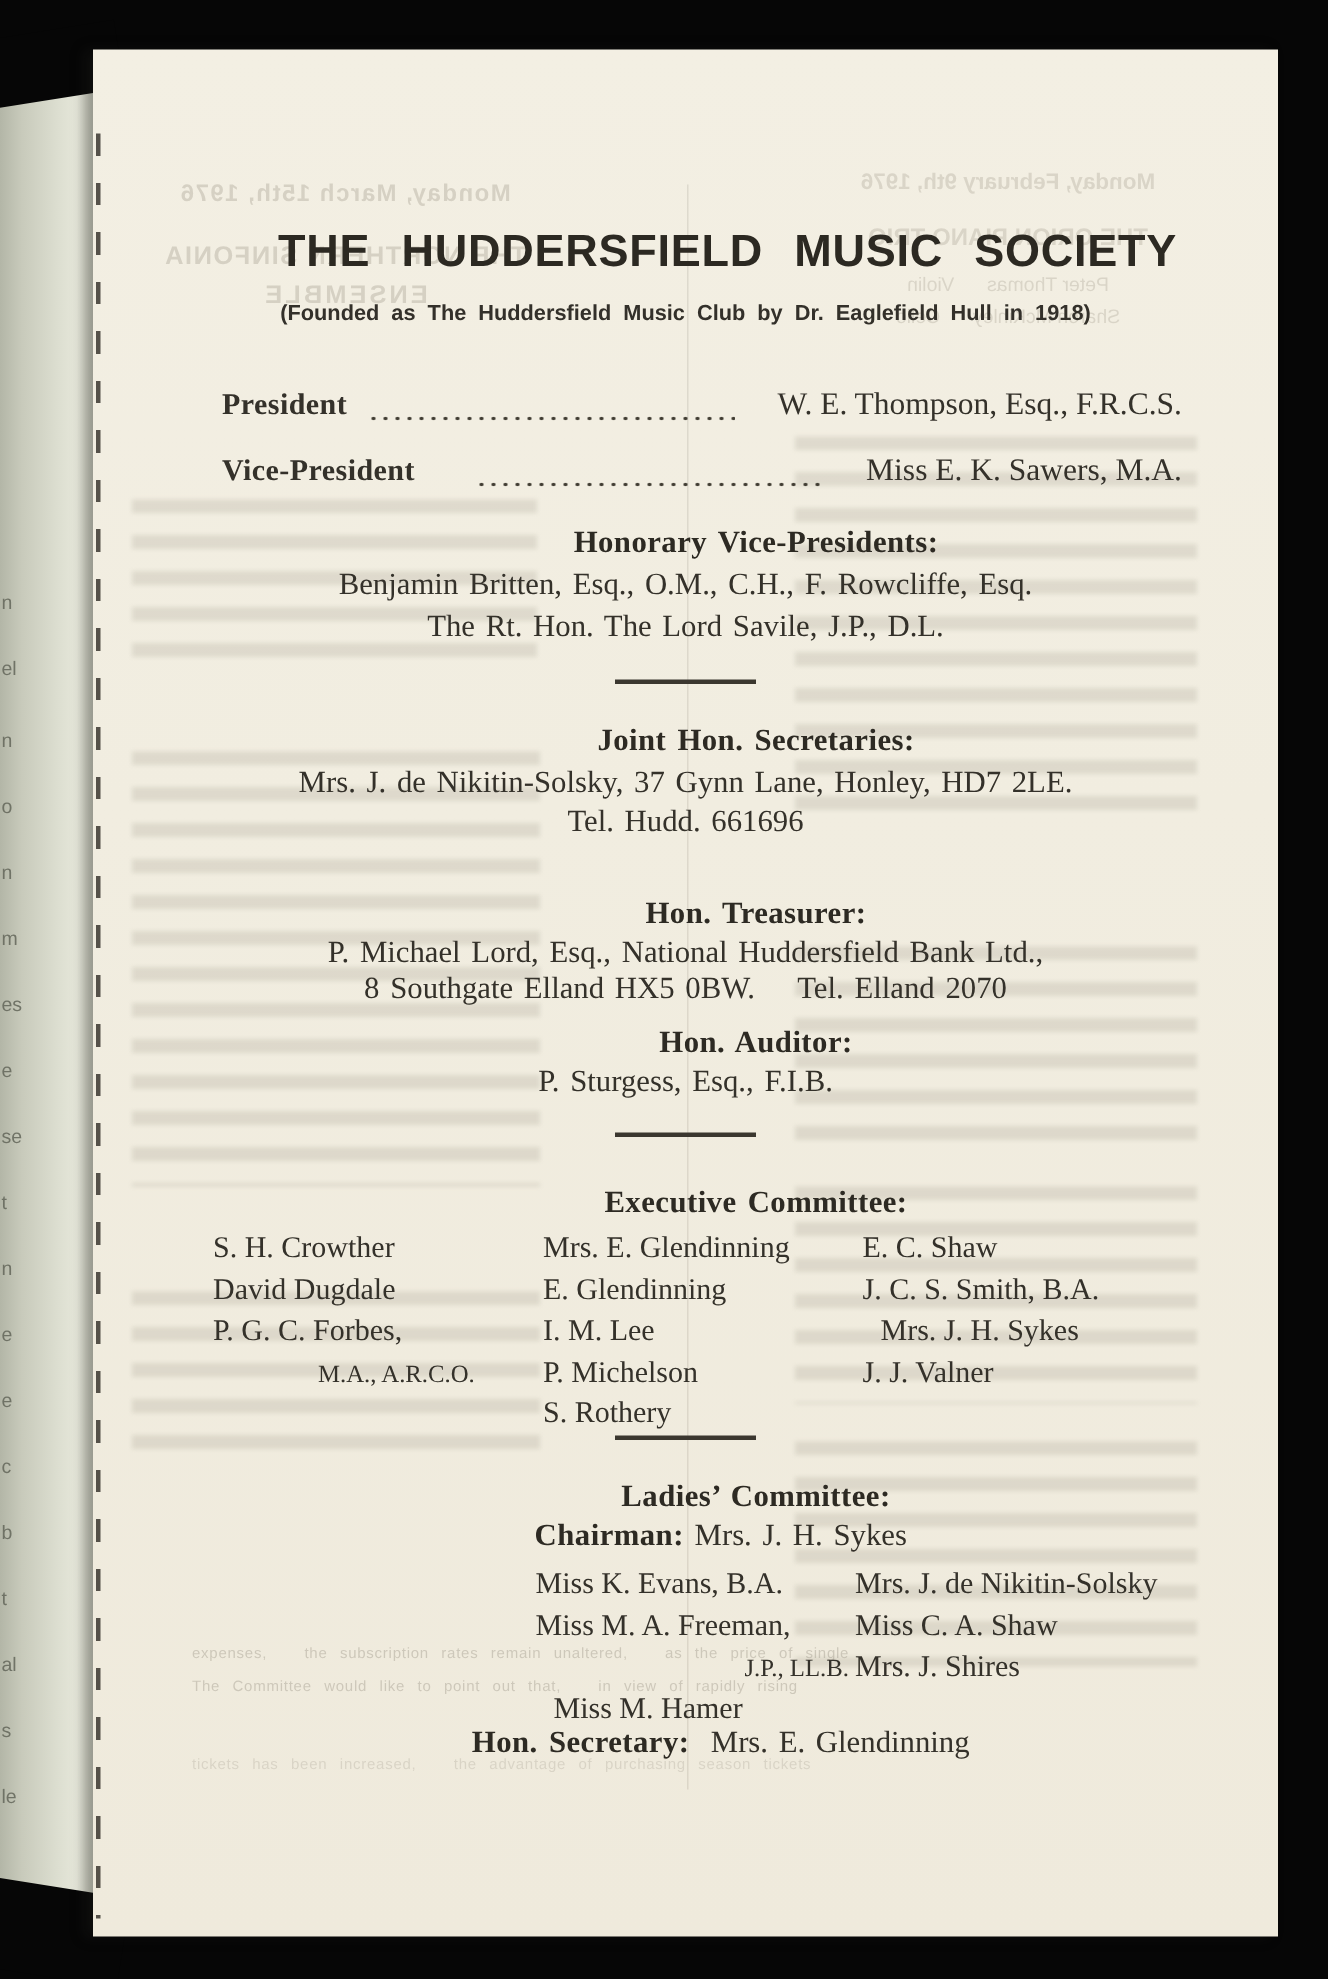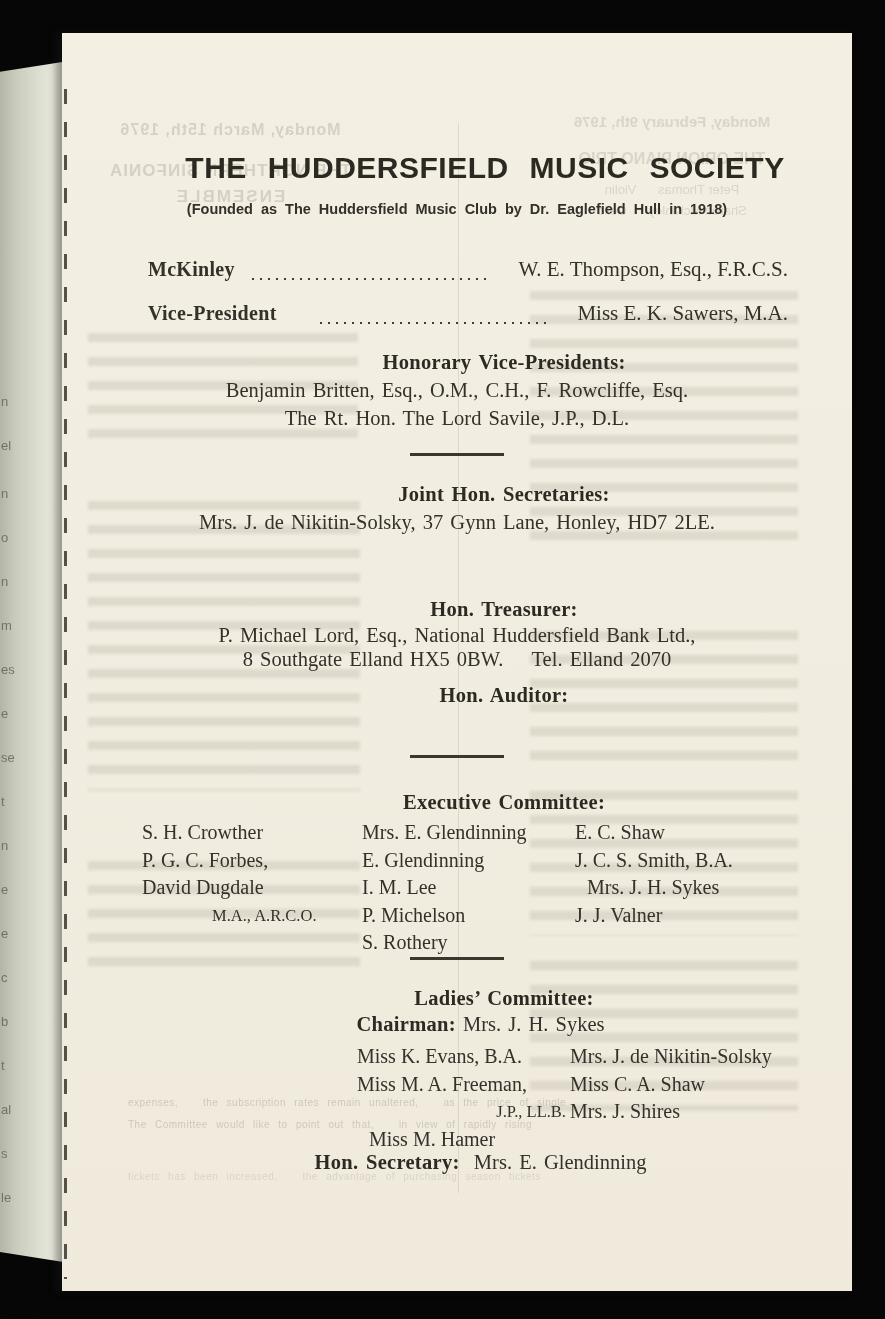--- a/index.html
+++ b/index.html
@@ -143,52 +143,54 @@
   <div class="smudge" style="left:26px;top:468px;width:272px;height:290px"></div>
   <div class="smudge" style="left:26px;top:828px;width:272px;height:118px"></div>
   <div class="ghost-bottom" style="top:1086px">The Committee would like to point out that,   in view of rapidly rising</div>
   <div class="ghost-bottom" style="top:1064px">expenses,   the subscription rates remain unaltered,   as the price of single</div>
   <div class="ghost-bottom" style="top:1138px;opacity:.22">tickets has been increased,   the advantage of purchasing season tickets</div>
 
   <div class="doc-title">THE HUDDERSFIELD MUSIC SOCIETY</div>
   <div class="doc-subtitle">(Founded as The Huddersfield Music Club by Dr. Eaglefield Hull in 1918)</div>
 
   <div class="officer-row" style="top:224px">
-    <span class="officer-label">McKinley</span>
+    <span class="officer-label">President</span>
     <span class="leader-dots"></span>
     <span class="officer-name">W. E. Thompson, Esq., F.R.C.S.</span>
   </div>
   <div class="officer-row" style="top:268px">
     <span class="officer-label">Vice-President</span>
     <span class="leader-dots" style="margin-left:40px"></span>
     <span class="officer-name">Miss E. K. Sawers, M.A.</span>
   </div>
 
   <div class="cline chead" style="top:318px">Honorary Vice-Presidents:</div>
   <div class="cline" style="top:346px">Benjamin Britten, Esq., O.M., C.H., F. Rowcliffe, Esq.</div>
   <div class="cline" style="top:374px">The Rt. Hon. The Lord Savile, J.P., D.L.</div>
 
   <div class="divider" style="top:420px"></div>
 
   <div class="cline chead" style="top:450px">Joint Hon. Secretaries:</div>
   <div class="cline" style="top:478px">Mrs. J. de Nikitin-Solsky, 37 Gynn Lane, Honley, HD7 2LE.</div>
+  <div class="cline" style="top:504px">Tel. Hudd. 661696</div>
 
   <div class="cline chead" style="top:565px">Hon. Treasurer:</div>
   <div class="cline" style="top:591px">P. Michael Lord, Esq., National Huddersfield Bank Ltd.,</div>
   <div class="cline" style="top:615px">8 Southgate Elland HX5 0BW.    Tel. Elland 2070</div>
 
   <div class="cline chead" style="top:651px">Hon. Auditor:</div>
+  <div class="cline" style="top:677px">P. Sturgess, Esq., F.I.B.</div>
 
   <div class="divider" style="top:722px"></div>
 
   <div class="cline chead" style="top:758px">Executive Committee:</div>
   <div class="col" style="left:80px;top:786px">
     <div>S. H. Crowther</div>
+    <div>David  Dugdale</div>
     <div>P. G. C. Forbes,</div>
-    <div>David  Dugdale</div>
     <div class="sub indent1">M.A., A.R.C.O.</div>
   </div>
   <div class="col" style="left:300px;top:786px">
     <div>Mrs. E. Glendinning</div>
     <div>E. Glendinning</div>
     <div>I. M. Lee</div>
     <div>P. Michelson</div>
     <div>S. Rothery</div>
   </div>
   <div class="col" style="left:513px;top:786px">

